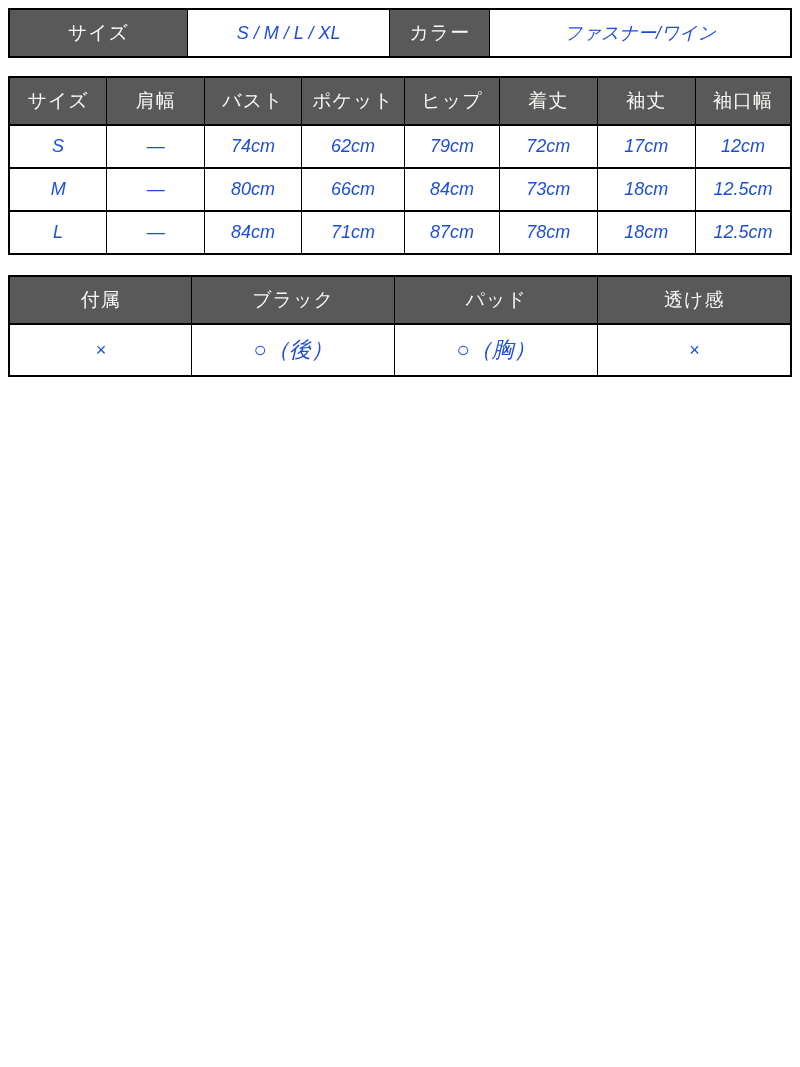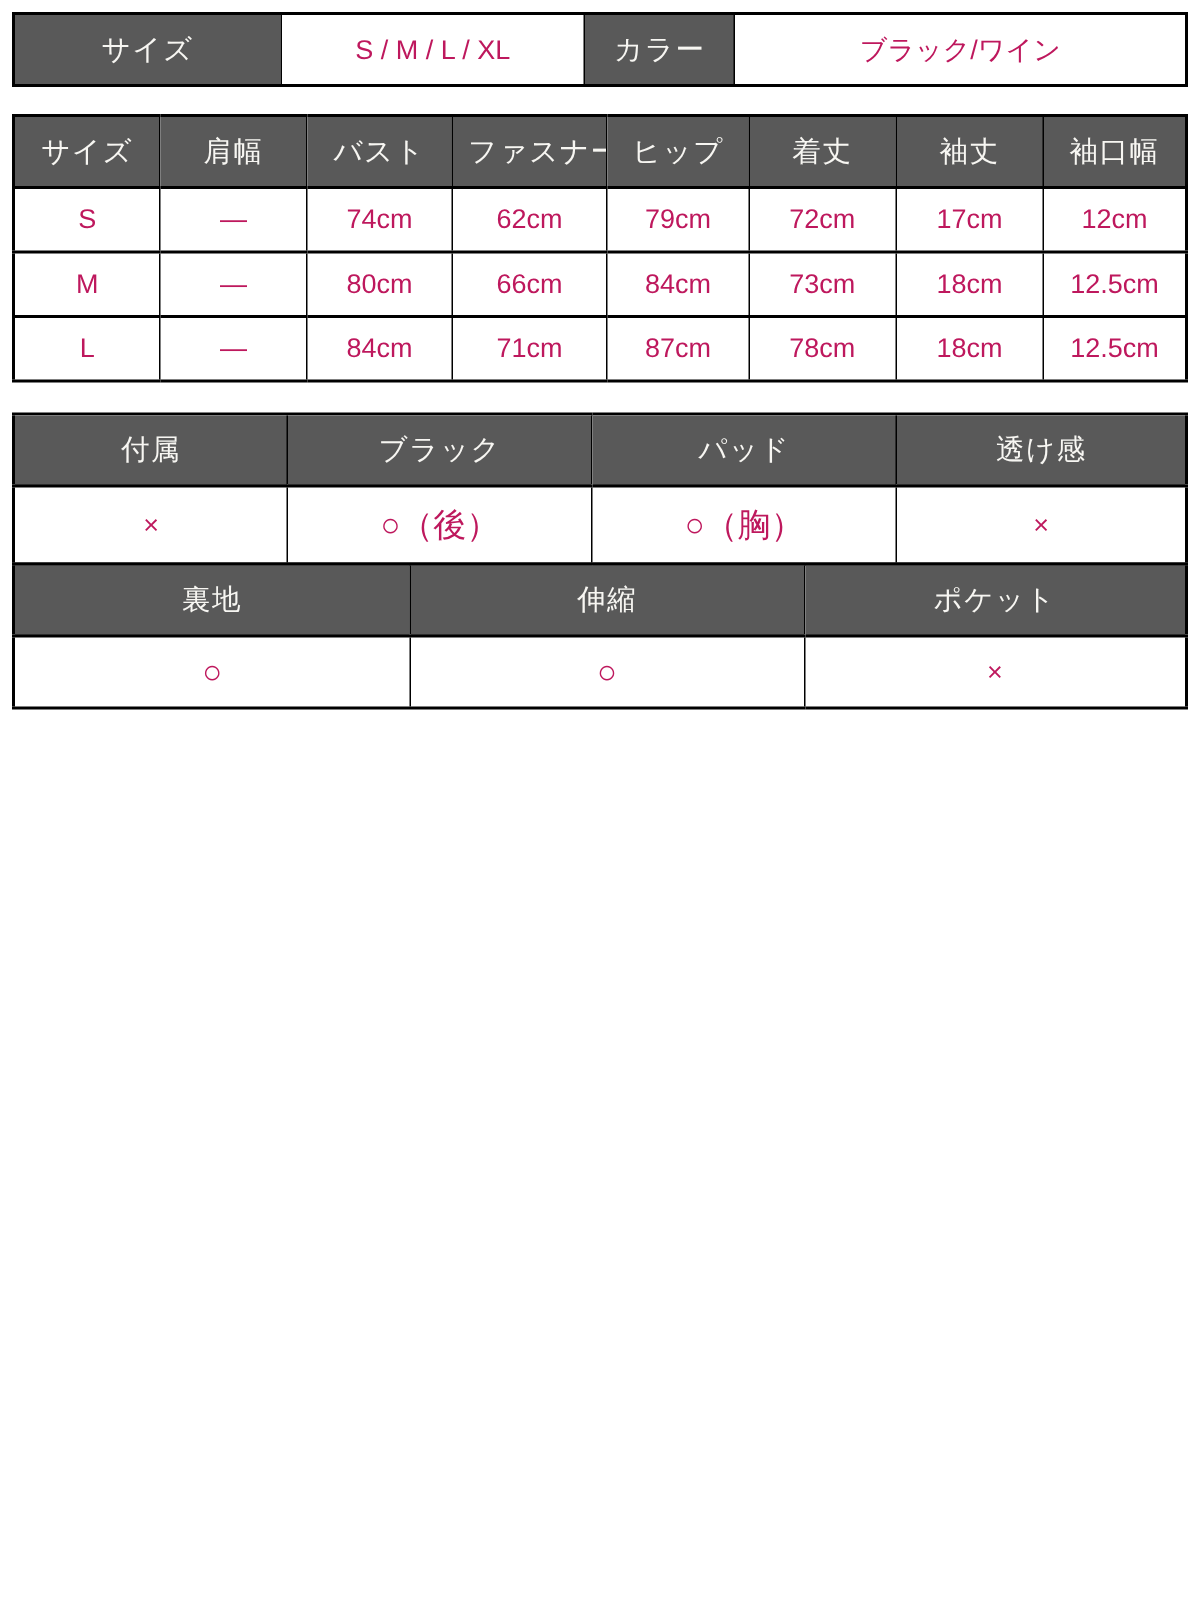--- a/index.html
+++ b/index.html
@@ -30,23 +30,24 @@
   }
   .hdr {
     background: #595959;
     color: #f7f6f2;
     font-size: 19px;
     font-weight: 400;
     letter-spacing: 1px;
   }
   .val {
     background: #ffffff;
-    color: #be185d;
+    color: #1d4ed8;
     font-size: 18px;
     font-weight: 400;
+    font-style: italic;
   }
   
   .info-table tr { height: 48px; }
   
   .meas-table { margin-top: 18px; }
   .meas-table tr.h { height: 28px; }
   .meas-table tr.b { height: 38px; }
   
   .feat-table-a { margin-top: 20px; }
   .feat-table-b { margin-top: -2px; }
@@ -64,42 +65,42 @@
       <col style="width:22.8%">
         <col style="width:25.9%">
         <col style="width:12.8%">
         <col style="width:38.5%">
     </colgroup>
     <tbody>
         <tr>
       <td class="hdr">サイズ</td>
       <td class="val">S / M / L / XL</td>
       <td class="hdr">カラー</td>
-      <td class="val">ブラック/ワイン</td>
+      <td class="val">ファスナー/ワイン</td>
     </tr>
   </tbody>
     </table>
 
   <table class="meas-table">
     <colgroup>
       <col style="width:12.5%">
         <col style="width:12.5%">
         <col style="width:12.4%">
         <col style="width:13.2%">
       <col style="width:12.1%">
         <col style="width:12.5%">
         <col style="width:12.6%">
         <col style="width:12.2%">
     </colgroup>
     <tbody>
         <tr class="h">
       <td class="hdr">サイズ</td>
       <td class="hdr">肩幅</td>
       <td class="hdr">バスト</td>
-      <td class="hdr">ファスナー</td>
+      <td class="hdr">ポケット</td>
       <td class="hdr">ヒップ</td>
       <td class="hdr">着丈</td>
       <td class="hdr">袖丈</td>
       <td class="hdr">袖口幅</td>
     </tr>
     <tr class="b">
       <td class="val">S</td>
       <td class="val">—</td>
       <td class="val">74cm</td>
       <td class="val">62cm</td>
@@ -147,33 +148,14 @@
     </tr>
     <tr class="b">
       <td class="val">×</td>
       <td class="val circle">○（後）</td>
       <td class="val circle">○（胸）</td>
       <td class="val">×</td>
     </tr>
   </tbody>
     </table>
 
-  <table class="feat-table-b">
-    <colgroup>
-      <col style="width:33.8%">
-        <col style="width:33.6%">
-        <col style="width:32.6%">
-    </colgroup>
-    <tbody>
-        <tr class="h">
-      <td class="hdr">裏地</td>
-      <td class="hdr">伸縮</td>
-      <td class="hdr">ポケット</td>
-    </tr>
-    <tr class="b">
-      <td class="val circle">○</td>
-      <td class="val circle">○</td>
-      <td class="val">×</td>
-    </tr>
-  </tbody>
-    </table>
 
 </div>
 
 </body></html>

